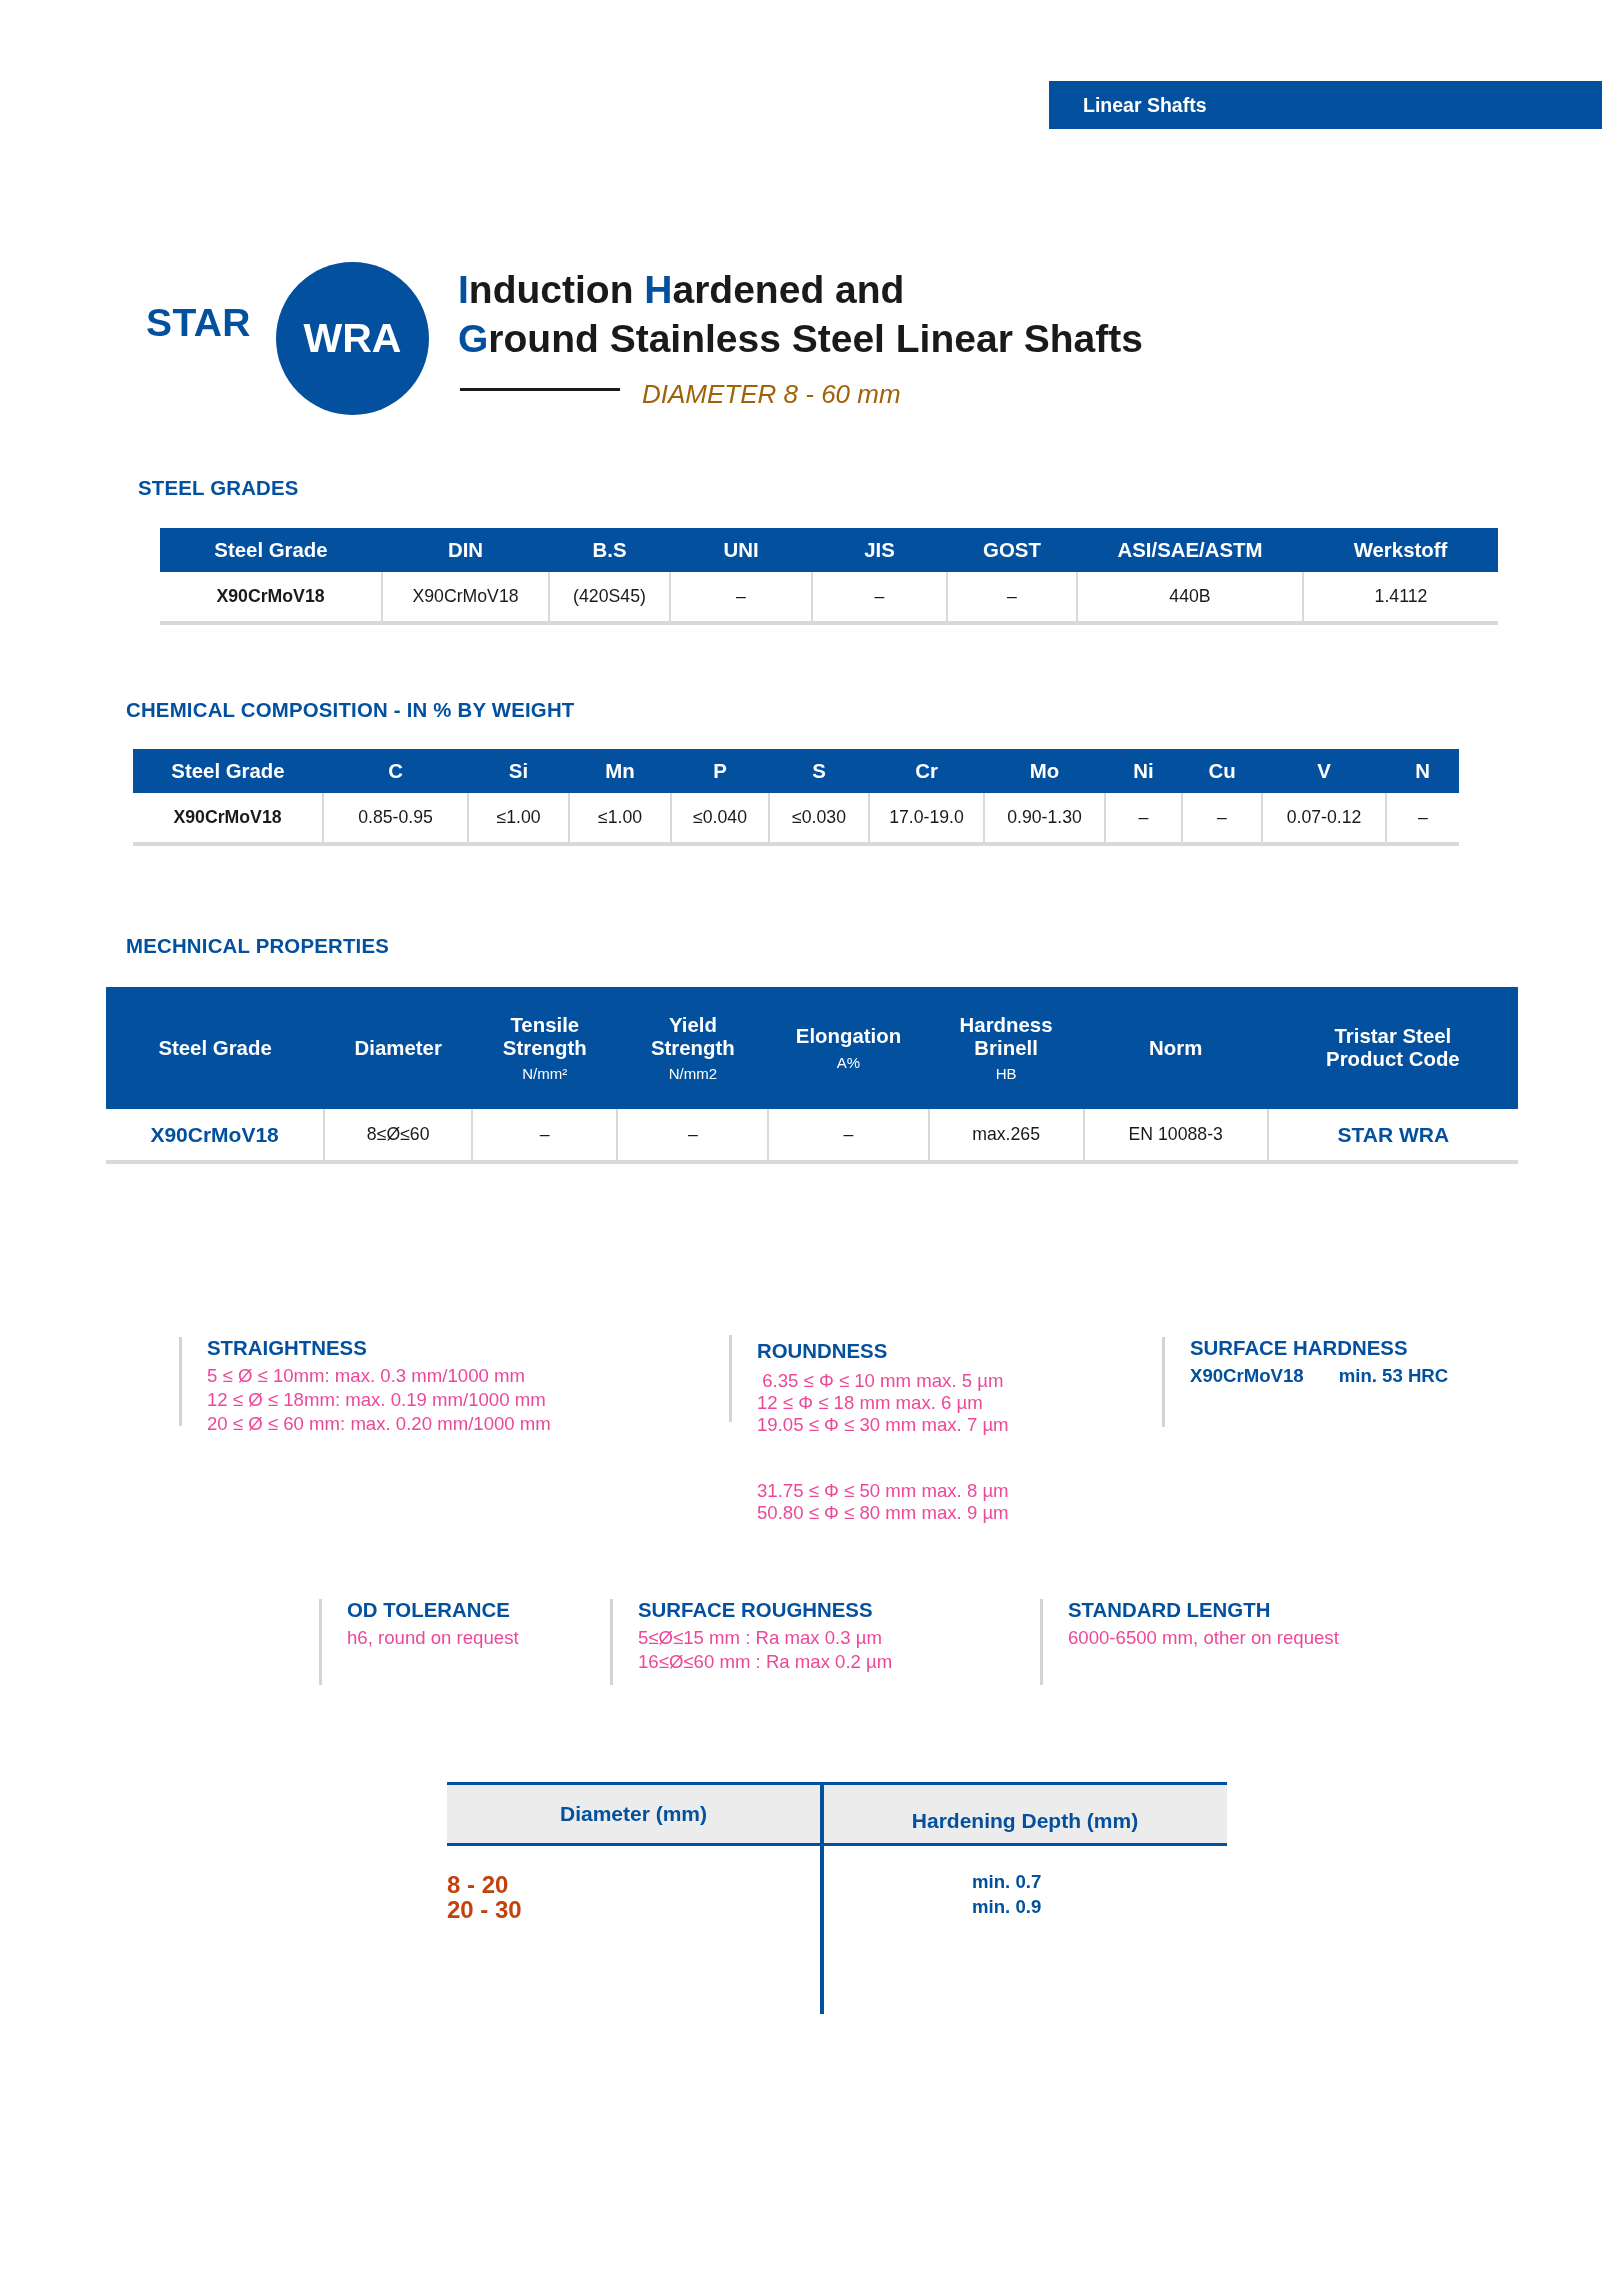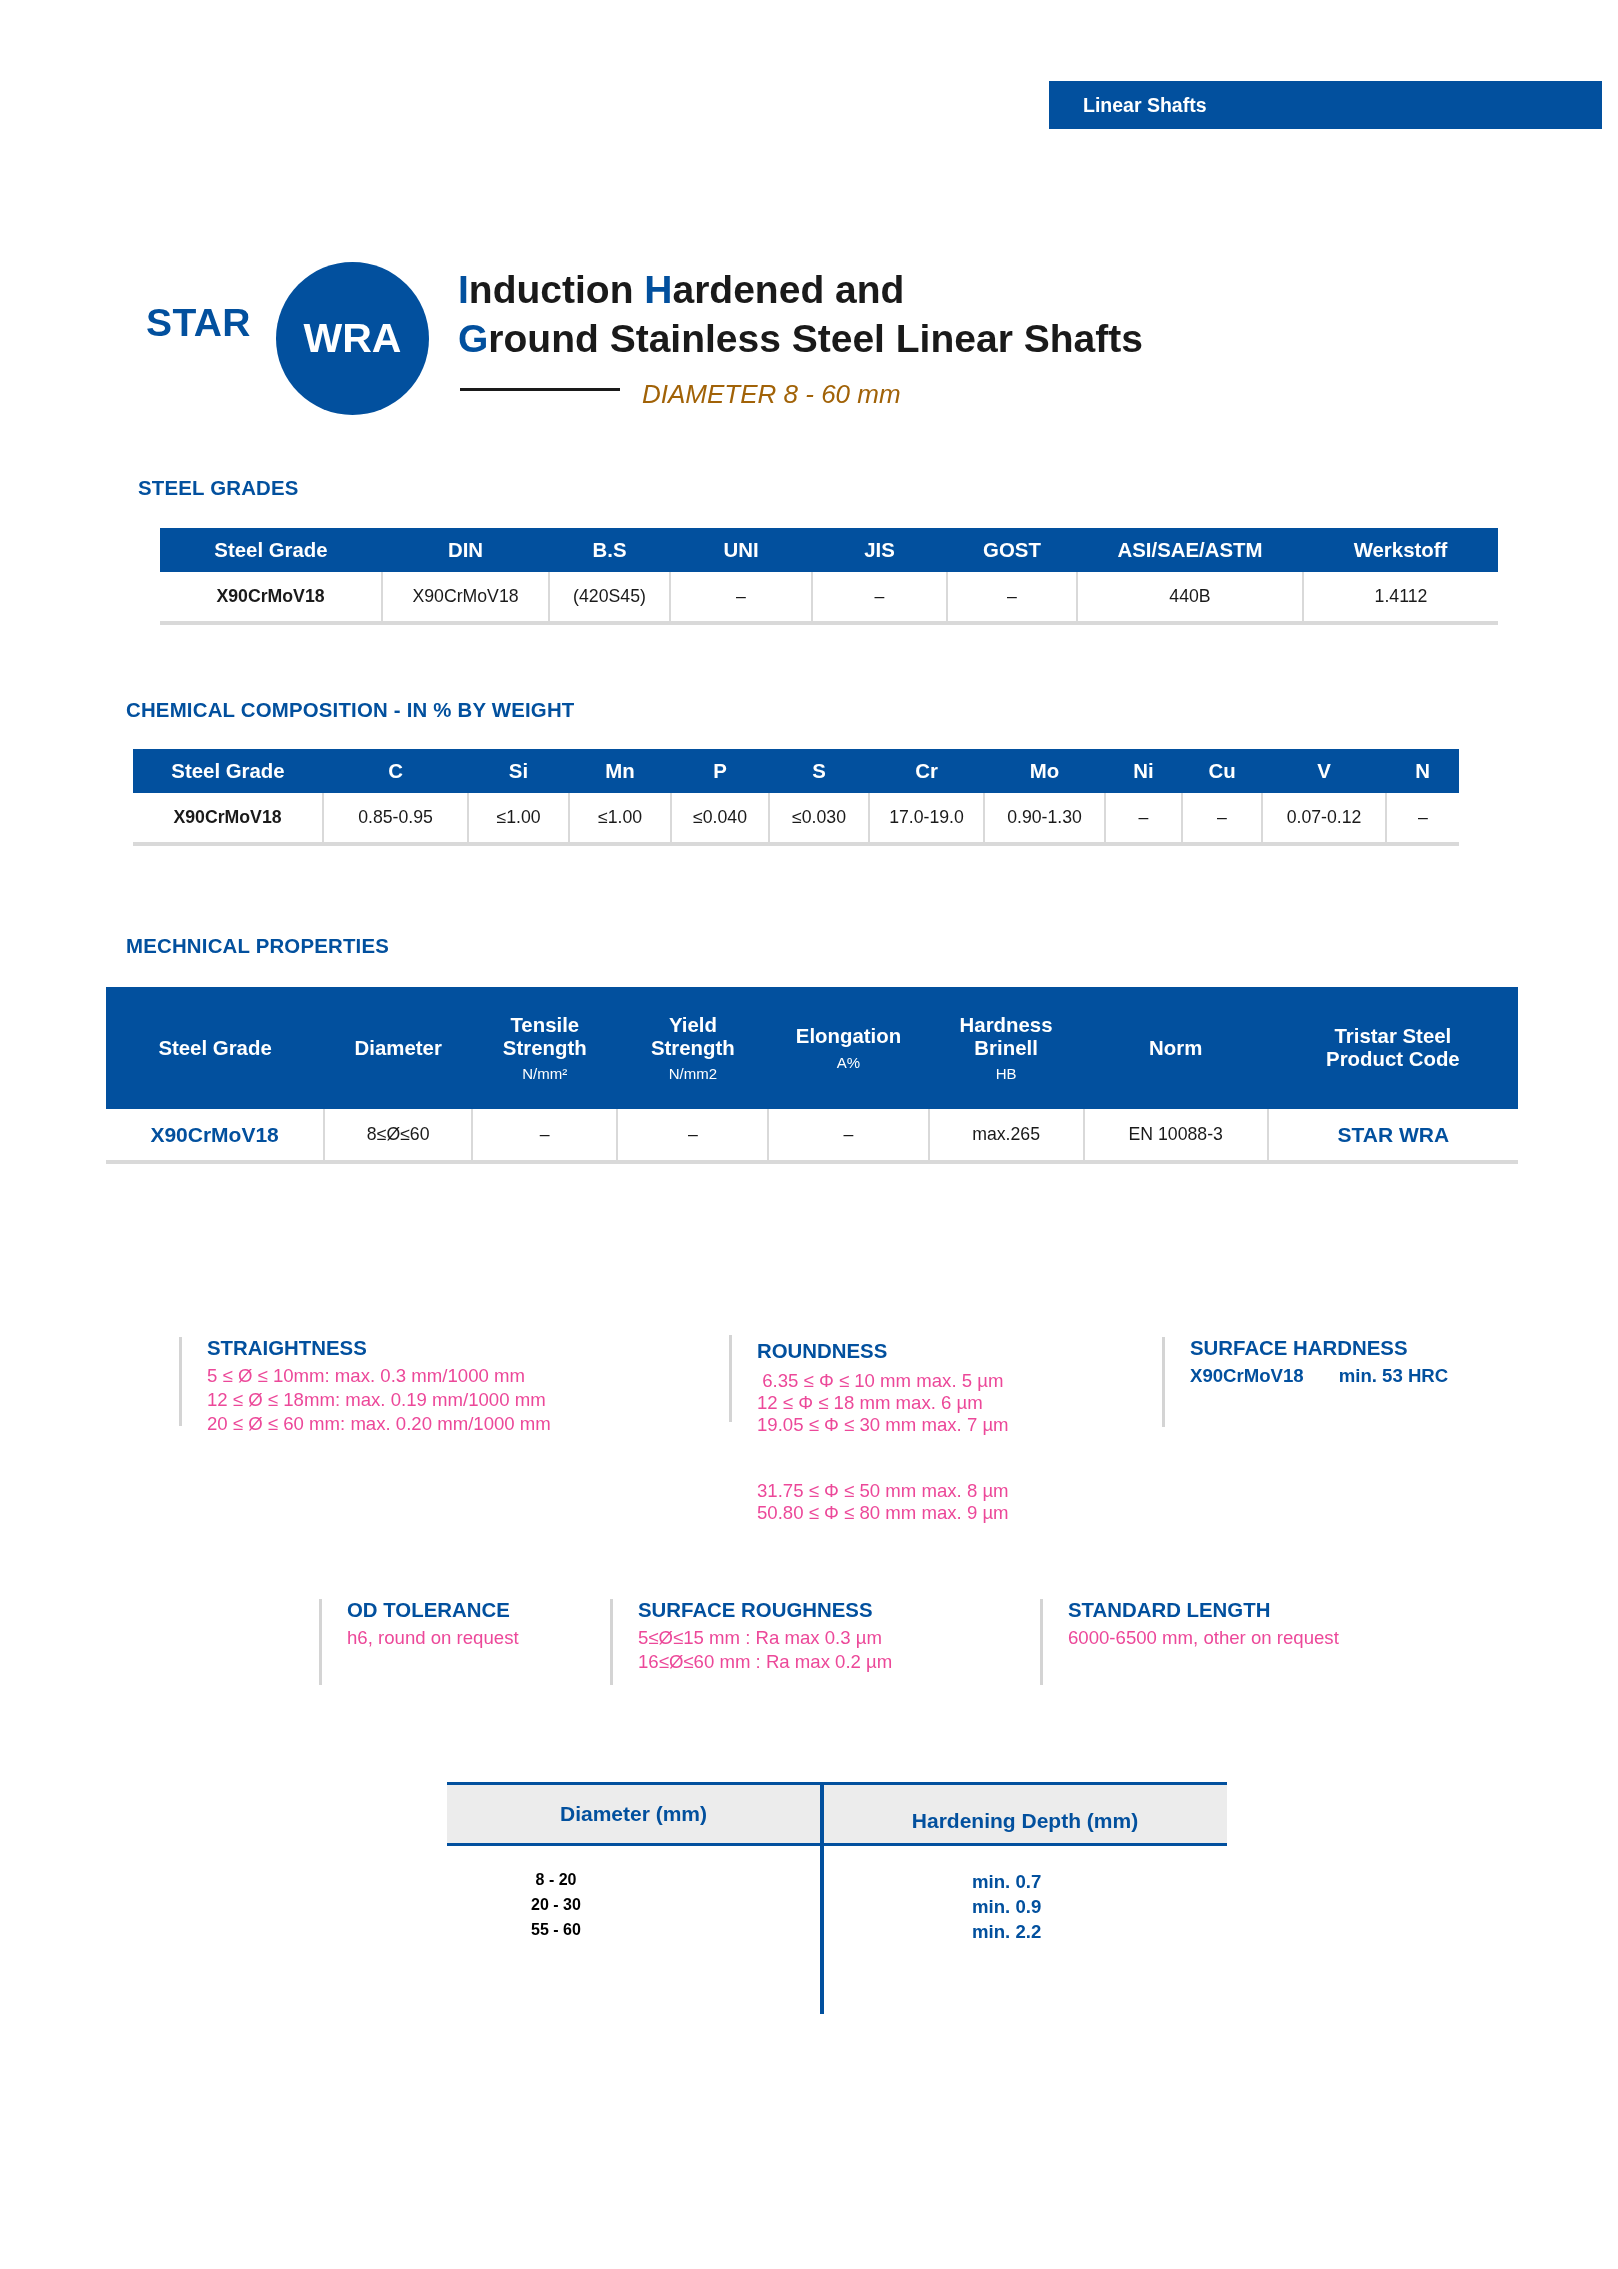--- a/index.html
+++ b/index.html
@@ -41,21 +41,21 @@
   .info .line .gap { display: inline-block; width: 35px; }
 
   
   .hd { position: absolute; left: 447px; top: 1782px; width: 780px; }
   .hd-head { position: relative; height: 64px; background: #ececec; border-top: 3.5px solid #02509e; border-bottom: 3.5px solid #02509e; }
   .hd-head .c1 { position: absolute; left: 0; top: 0; width: 373px; height: 57px; line-height: 57px; text-align: center; font-size: 21px; font-weight: bold; color: #02509e; }
   .hd-head .c2 { position: absolute; left: 376px; top: 7px; width: 404px; height: 57px; line-height: 57px; text-align: center; font-size: 21px; font-weight: bold; color: #02509e; }
   .hd-vline { position: absolute; left: 373px; top: 0; width: 3.5px; height: 232px; background: #02509e; }
   .hd-body { position: absolute; top: 89px; left: 0; width: 780px; }
   .hd-row { height: 25px; position: relative; }
-  .hd-row .c1 { position: absolute; left: 0; width: 218px; text-align: center; font-size: 16px; font-weight: bold; color: #000000; }
+  .hd-row .c1 { position: absolute; left: 0; width: 218px; text-align: left; font-size: 24px; font-weight: bold; color: #c2410c; }
   .hd-row .c2 { position: absolute; left: 525px; font-size: 18.6px; font-weight: bold; color: #02509e; }
 </style>
 </head>
 <body>
 
 <div class="top-tag">Linear Shafts</div>
 
 <div class="brand-star">STAR</div>
 <div class="brand-circle"></div>
 <div class="brand-wra">WRA</div>
@@ -230,19 +230,15 @@
   <div class="hd-vline"></div>
   <div class="hd-body">
     <div class="hd-row">
       <div class="c1">8 - 20</div>
       <div class="c2">min. 0.7</div>
     </div>
     <div class="hd-row">
       <div class="c1">20 - 30</div>
       <div class="c2">min. 0.9</div>
     </div>
-    <div class="hd-row">
-      <div class="c1">55 - 60</div>
-      <div class="c2">min. 2.2</div>
-    </div>
   </div>
 </div>
 
 
 </body></html>

